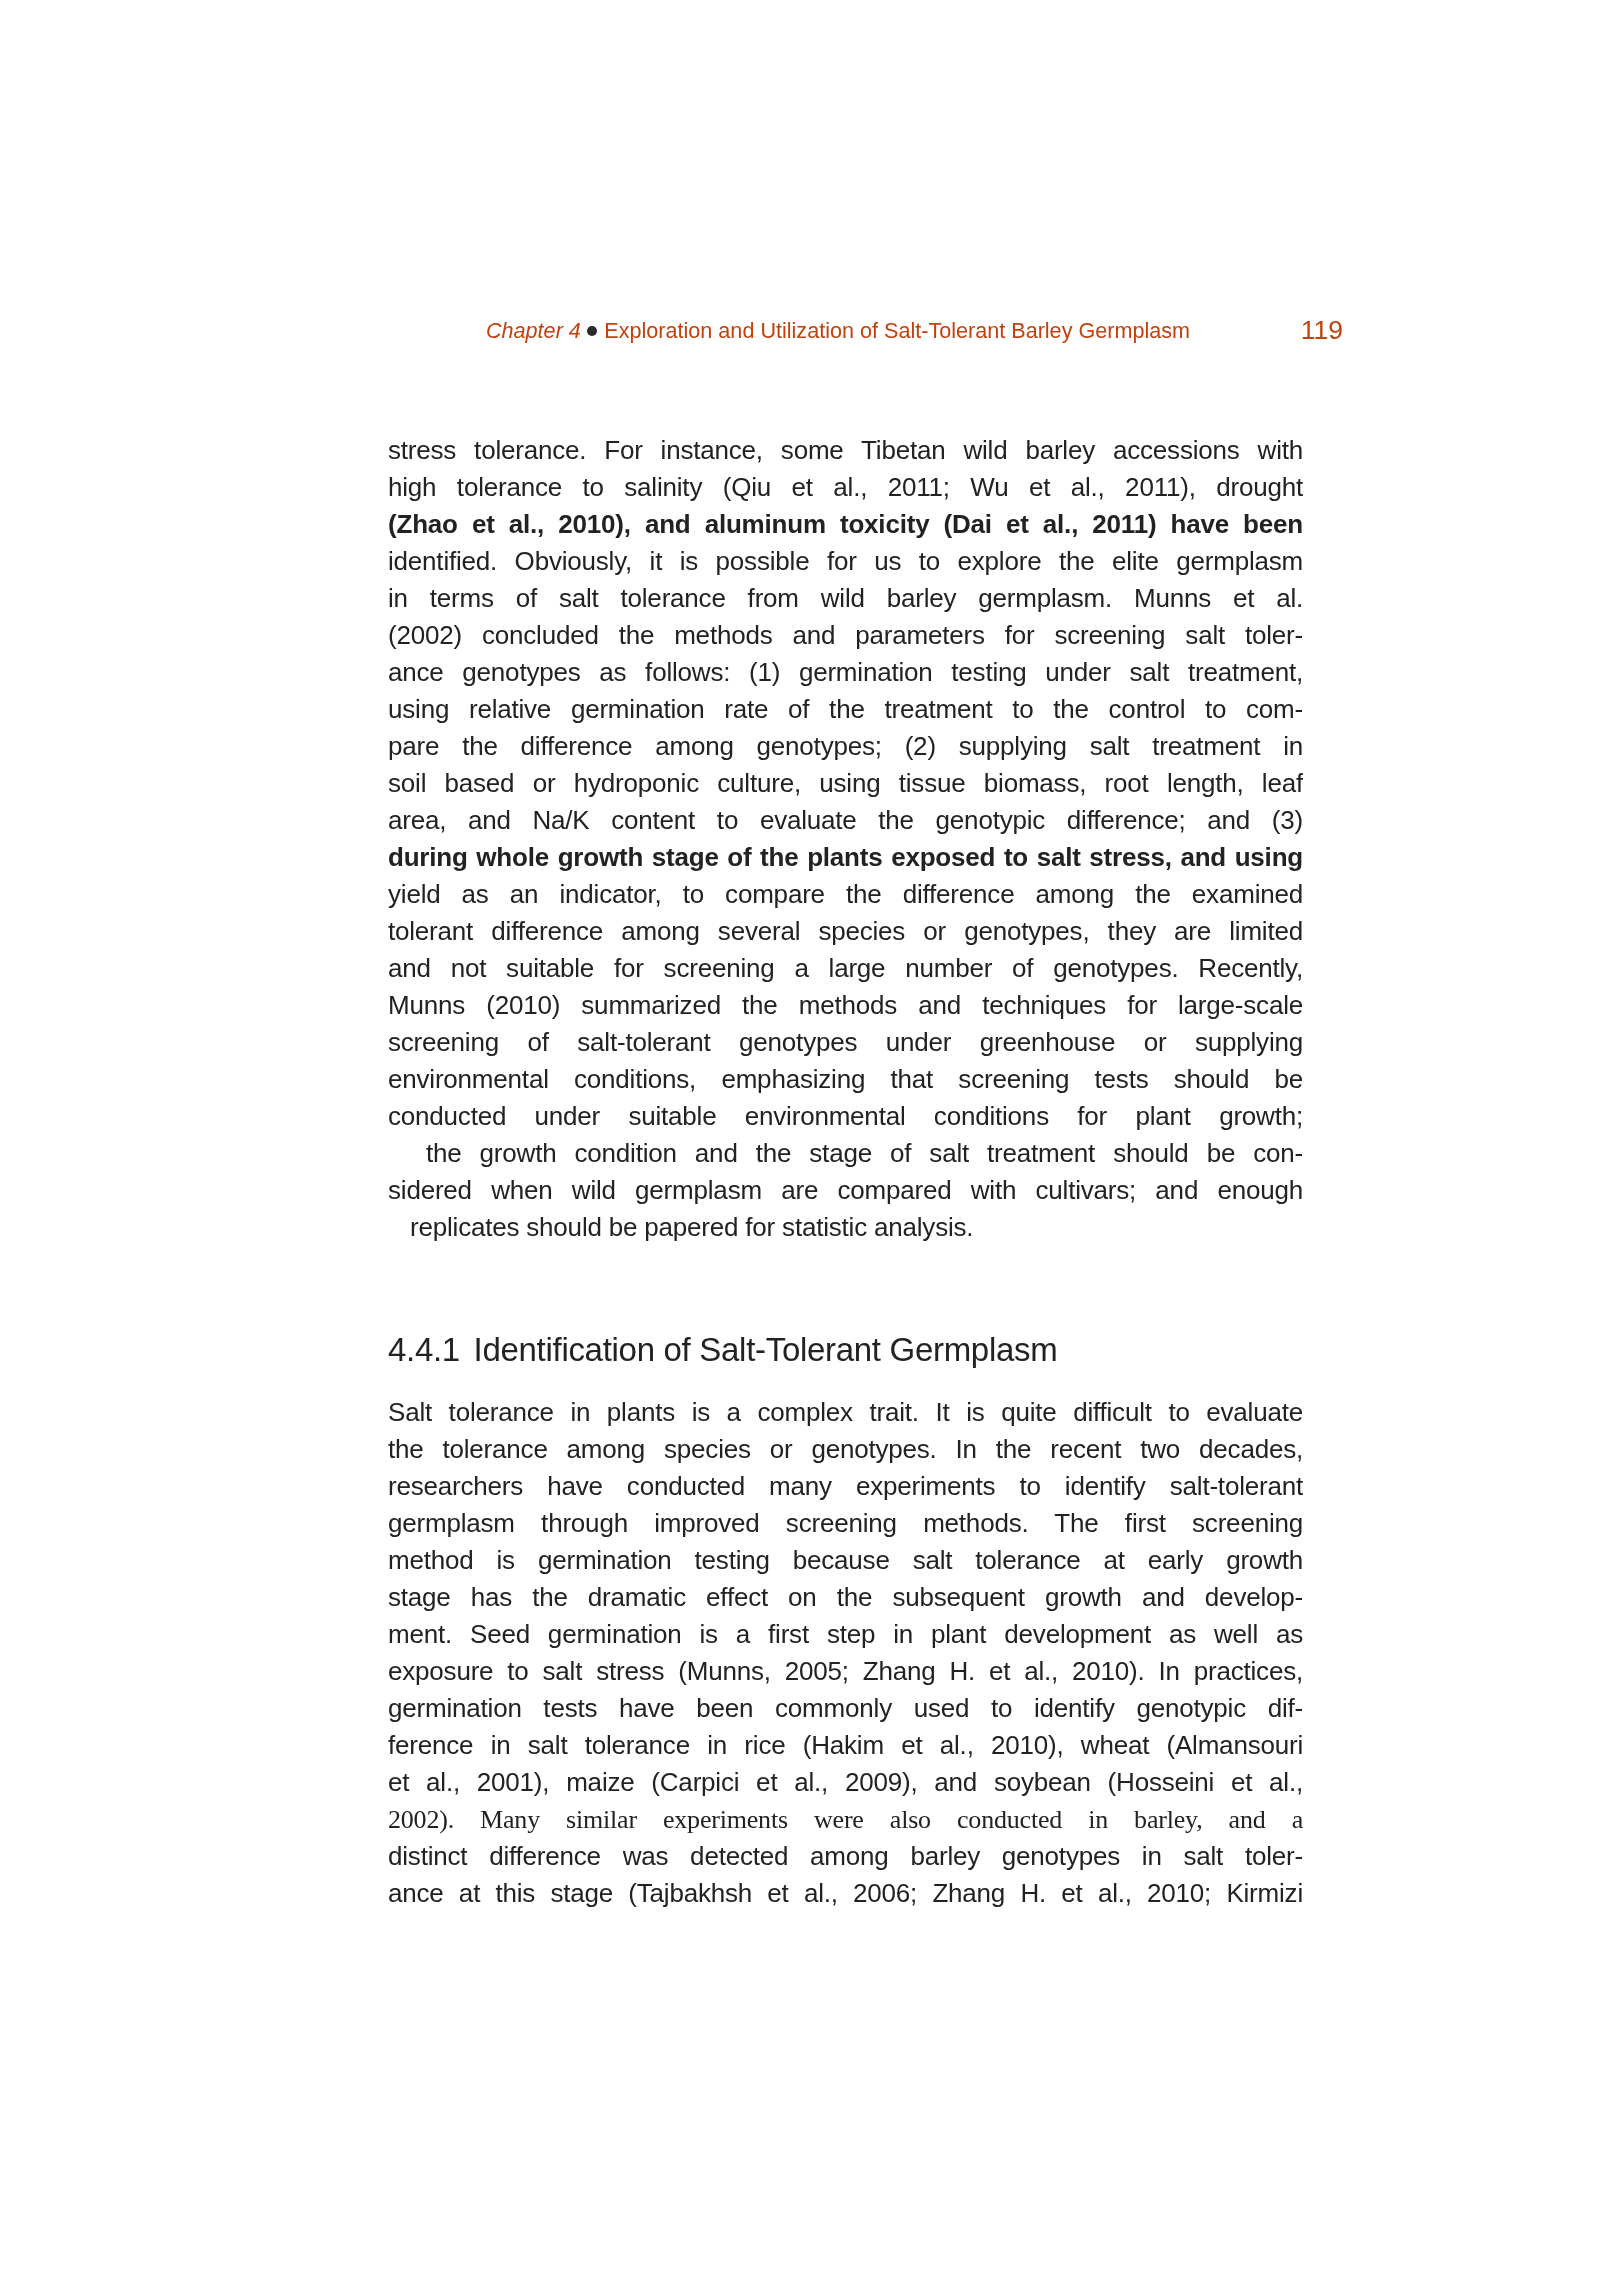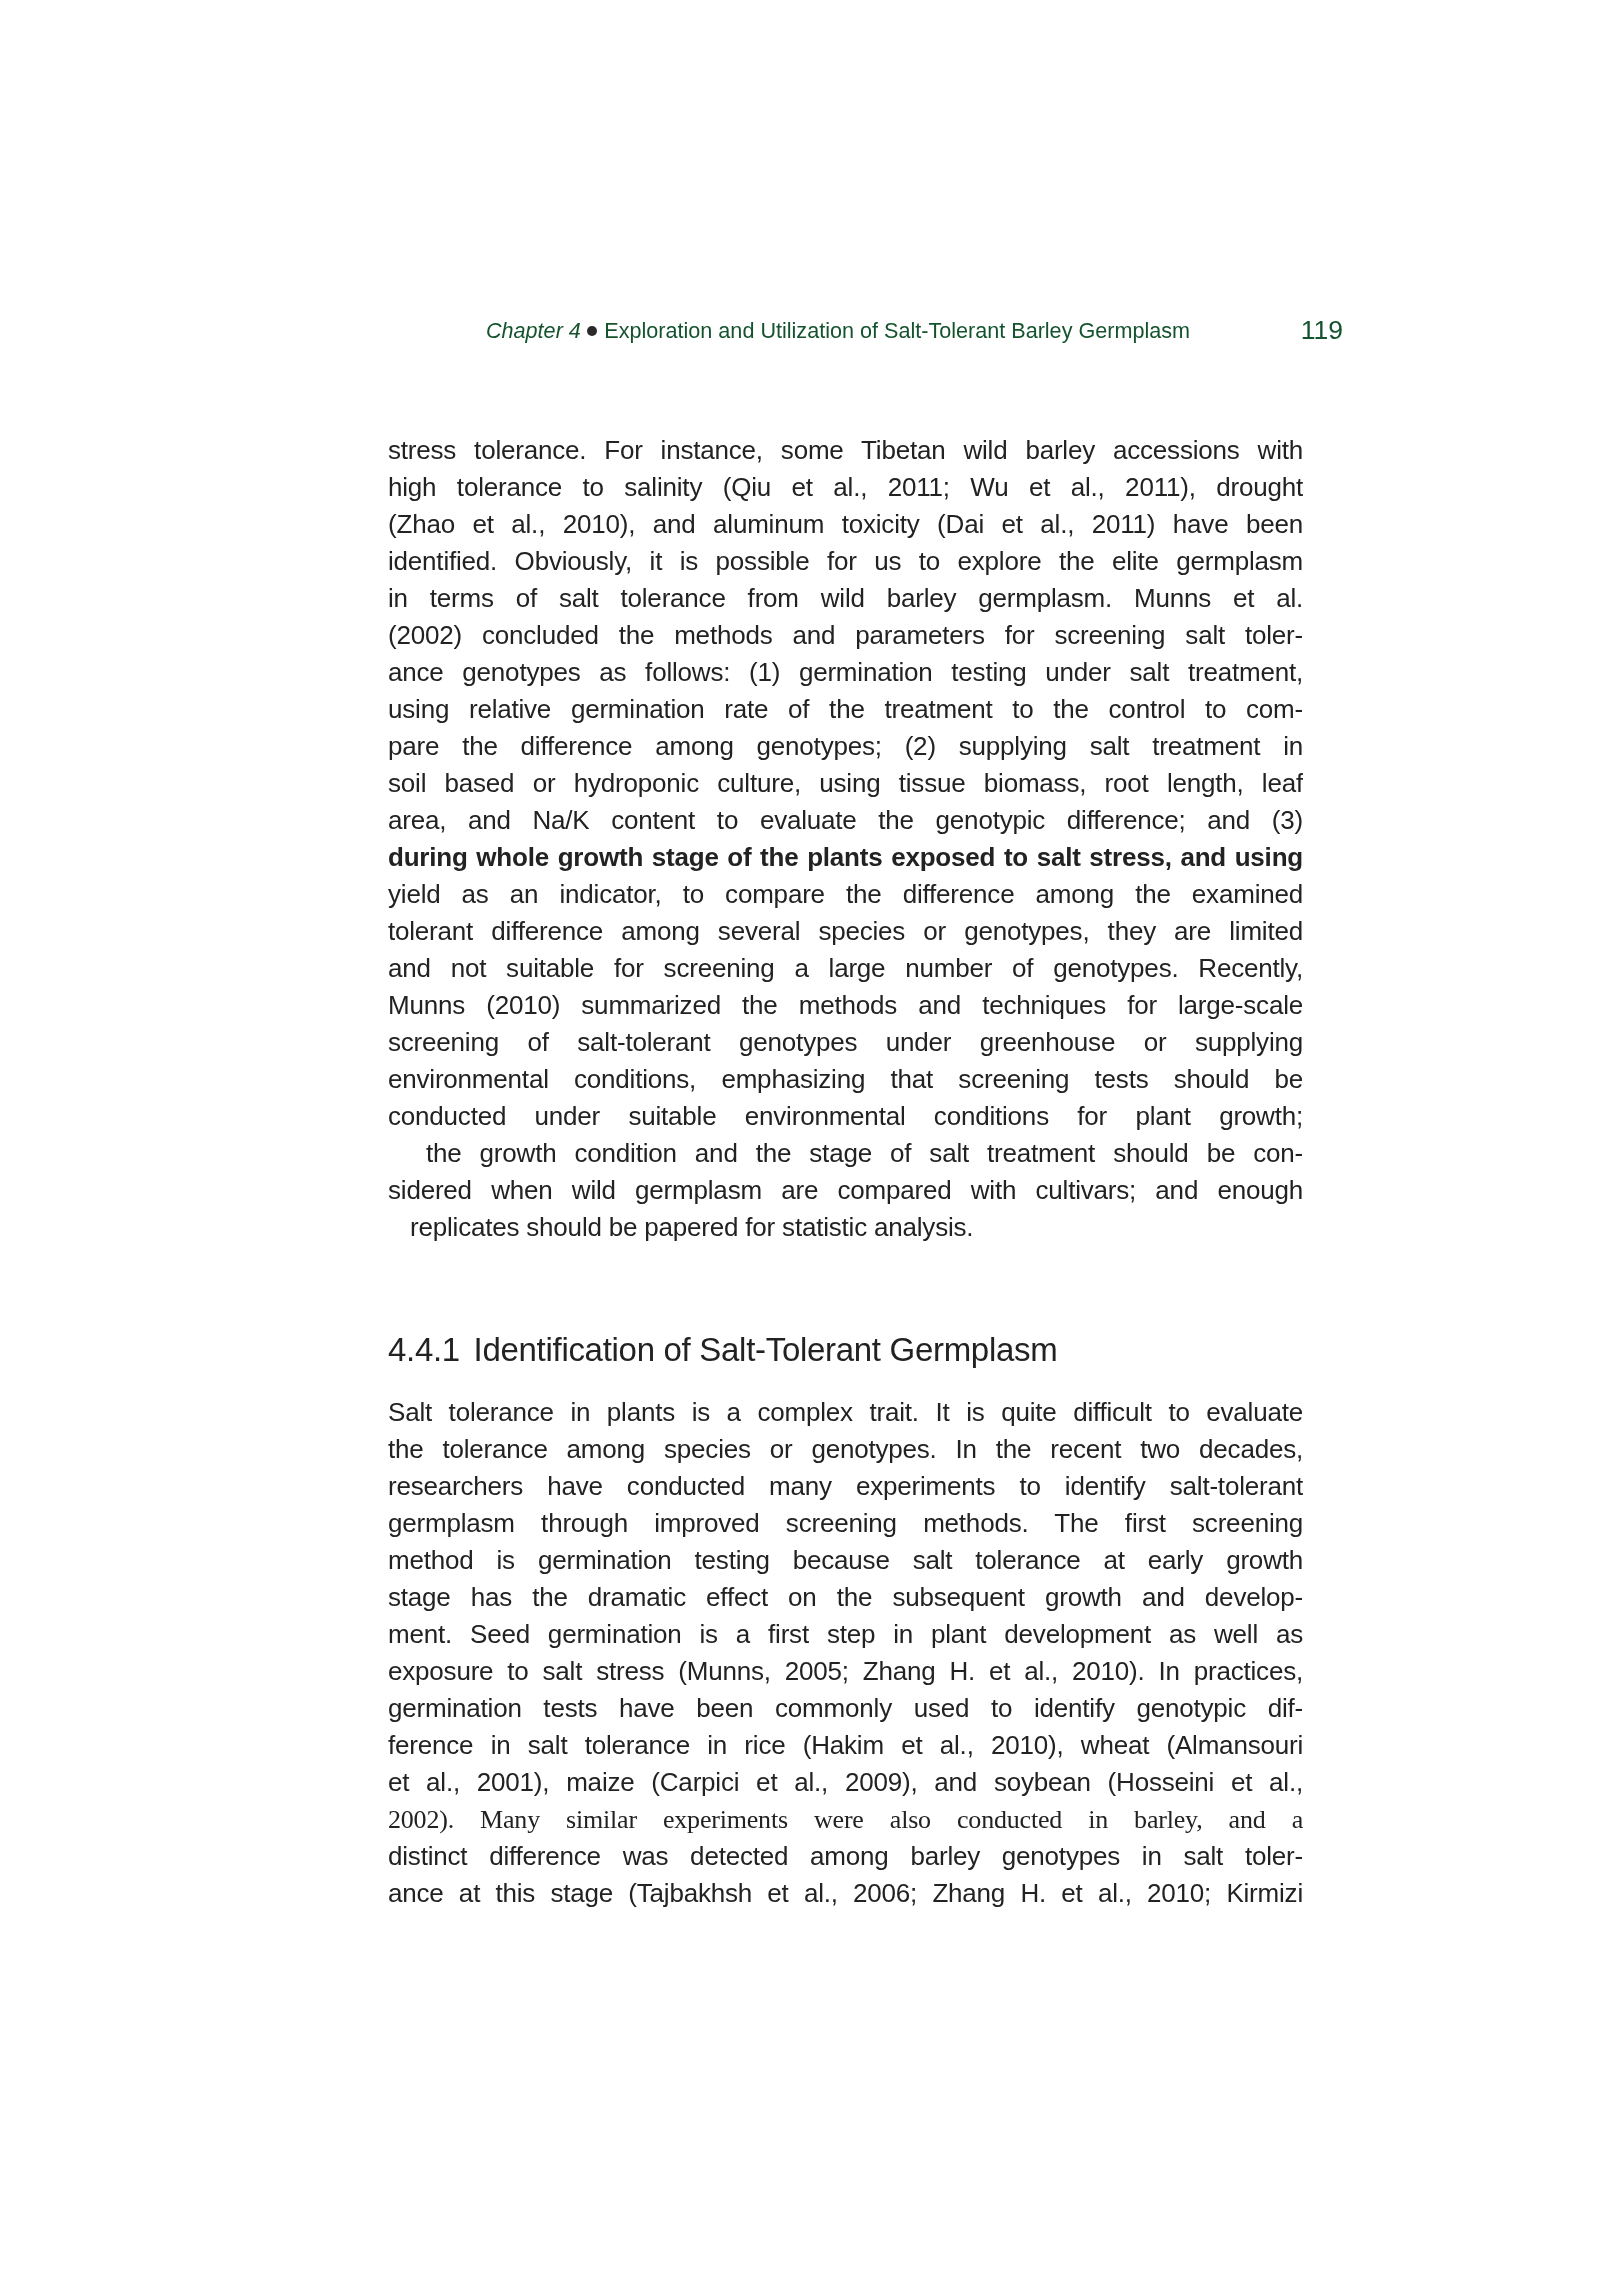--- a/index.html
+++ b/index.html
@@ -1,18 +1,18 @@
 <!DOCTYPE html>
 <html><head>
 <meta charset="utf-8">
 <style>
   html, body { margin: 0; padding: 0; background: #ffffff; }
   body { width: 1620px; height: 2292px; position: relative; overflow: hidden; }
   .page { position: absolute; left: 0; top: 0; width: 1620px; height: 2292px; background: #ffffff; color: #222222; }
-  .running-header { position: absolute; left: 486px; top: 318px; width: 857px; height: 31px; font-family: "Liberation Sans", sans-serif; font-size: 21.6px; color: #14532d; white-space: nowrap; }
+  .running-header { position: absolute; left: 486px; top: 318px; width: 857px; height: 31px; font-family: "Liberation Sans", sans-serif; font-size: 21.6px; color: #c2410c; white-space: nowrap; }
   .running-header .chap { font-style: italic; }
   .running-header .bullet { display: inline-block; width: 9.8px; height: 9.8px; border-radius: 50%; background: #2a2a2a; margin: 0 7.8px 2px 5.9px; vertical-align: middle; }
   .running-header .pnum { position: absolute; right: 0; top: -2.9px; font-size: 26.5px; }
   .body-block { position: absolute; left: 388px; width: 915px; font-family: "Liberation Sans", sans-serif; font-size: 26px; color: #222222; }
   .line { height: 37px; line-height: 37px; white-space: nowrap; text-align: justify; text-align-last: justify; overflow: hidden; letter-spacing: -0.2px; }
   .line.last { text-align-last: left; margin-left: 22px; }
   .section-heading { position: absolute; left: 388px; top: 1331px; font-family: "Liberation Sans", sans-serif; font-size: 33px; color: #222222; white-space: nowrap; letter-spacing: -0.3px; }
   .section-heading .num { margin-right: 13.7px; }
 </style>
 </head>
@@ -21,21 +21,21 @@
 <div class="page">
 
   <div class="running-header">
     <span class="chap">Chapter 4</span><span class="bullet"></span><span>Exploration and Utilization of Salt-Tolerant Barley Germplasm</span>
     <span class="pnum">119</span>
   </div>
 
   <div class="body-block" style="top: 432px;">
     <div class="line" style="white-space: normal;">stress tolerance. For instance, some Tibetan wild barley accessions with</div>
     <div class="line" style="white-space: normal;">high tolerance to salinity (Qiu et al., 2011; Wu et al., 2011), drought</div>
-    <div class="line" style="white-space: normal;">(Zhao et al., 2010), and aluminum toxicity (Dai et al., 2011) have been</div>
+    <div class="line" style="white-space: normal; font-weight: bold;">(Zhao et al., 2010), and aluminum toxicity (Dai et al., 2011) have been</div>
     <div class="line" style="white-space: normal;">identified. Obviously, it is possible for us to explore the elite germplasm</div>
     <div class="line" style="white-space: normal;">in terms of salt tolerance from wild barley germplasm. Munns et al.</div>
     <div class="line" style="white-space: normal;">(2002) concluded the methods and parameters for screening salt toler-</div>
     <div class="line" style="white-space: normal;">ance genotypes as follows: (1) germination testing under salt treatment,</div>
     <div class="line" style="white-space: normal;">using relative germination rate of the treatment to the control to com-</div>
     <div class="line" style="white-space: normal;">pare the difference among genotypes; (2) supplying salt treatment in</div>
     <div class="line" style="white-space: normal;">soil based or hydroponic culture, using tissue biomass, root length, leaf</div>
     <div class="line" style="white-space: normal;">area, and Na/K content to evaluate the genotypic difference; and (3)</div>
     <div class="line" style="white-space: normal; font-weight: bold;">during whole growth stage of the plants exposed to salt stress, and using</div>
     <div class="line" style="white-space: normal;">yield as an indicator, to compare the difference among the examined</div>

